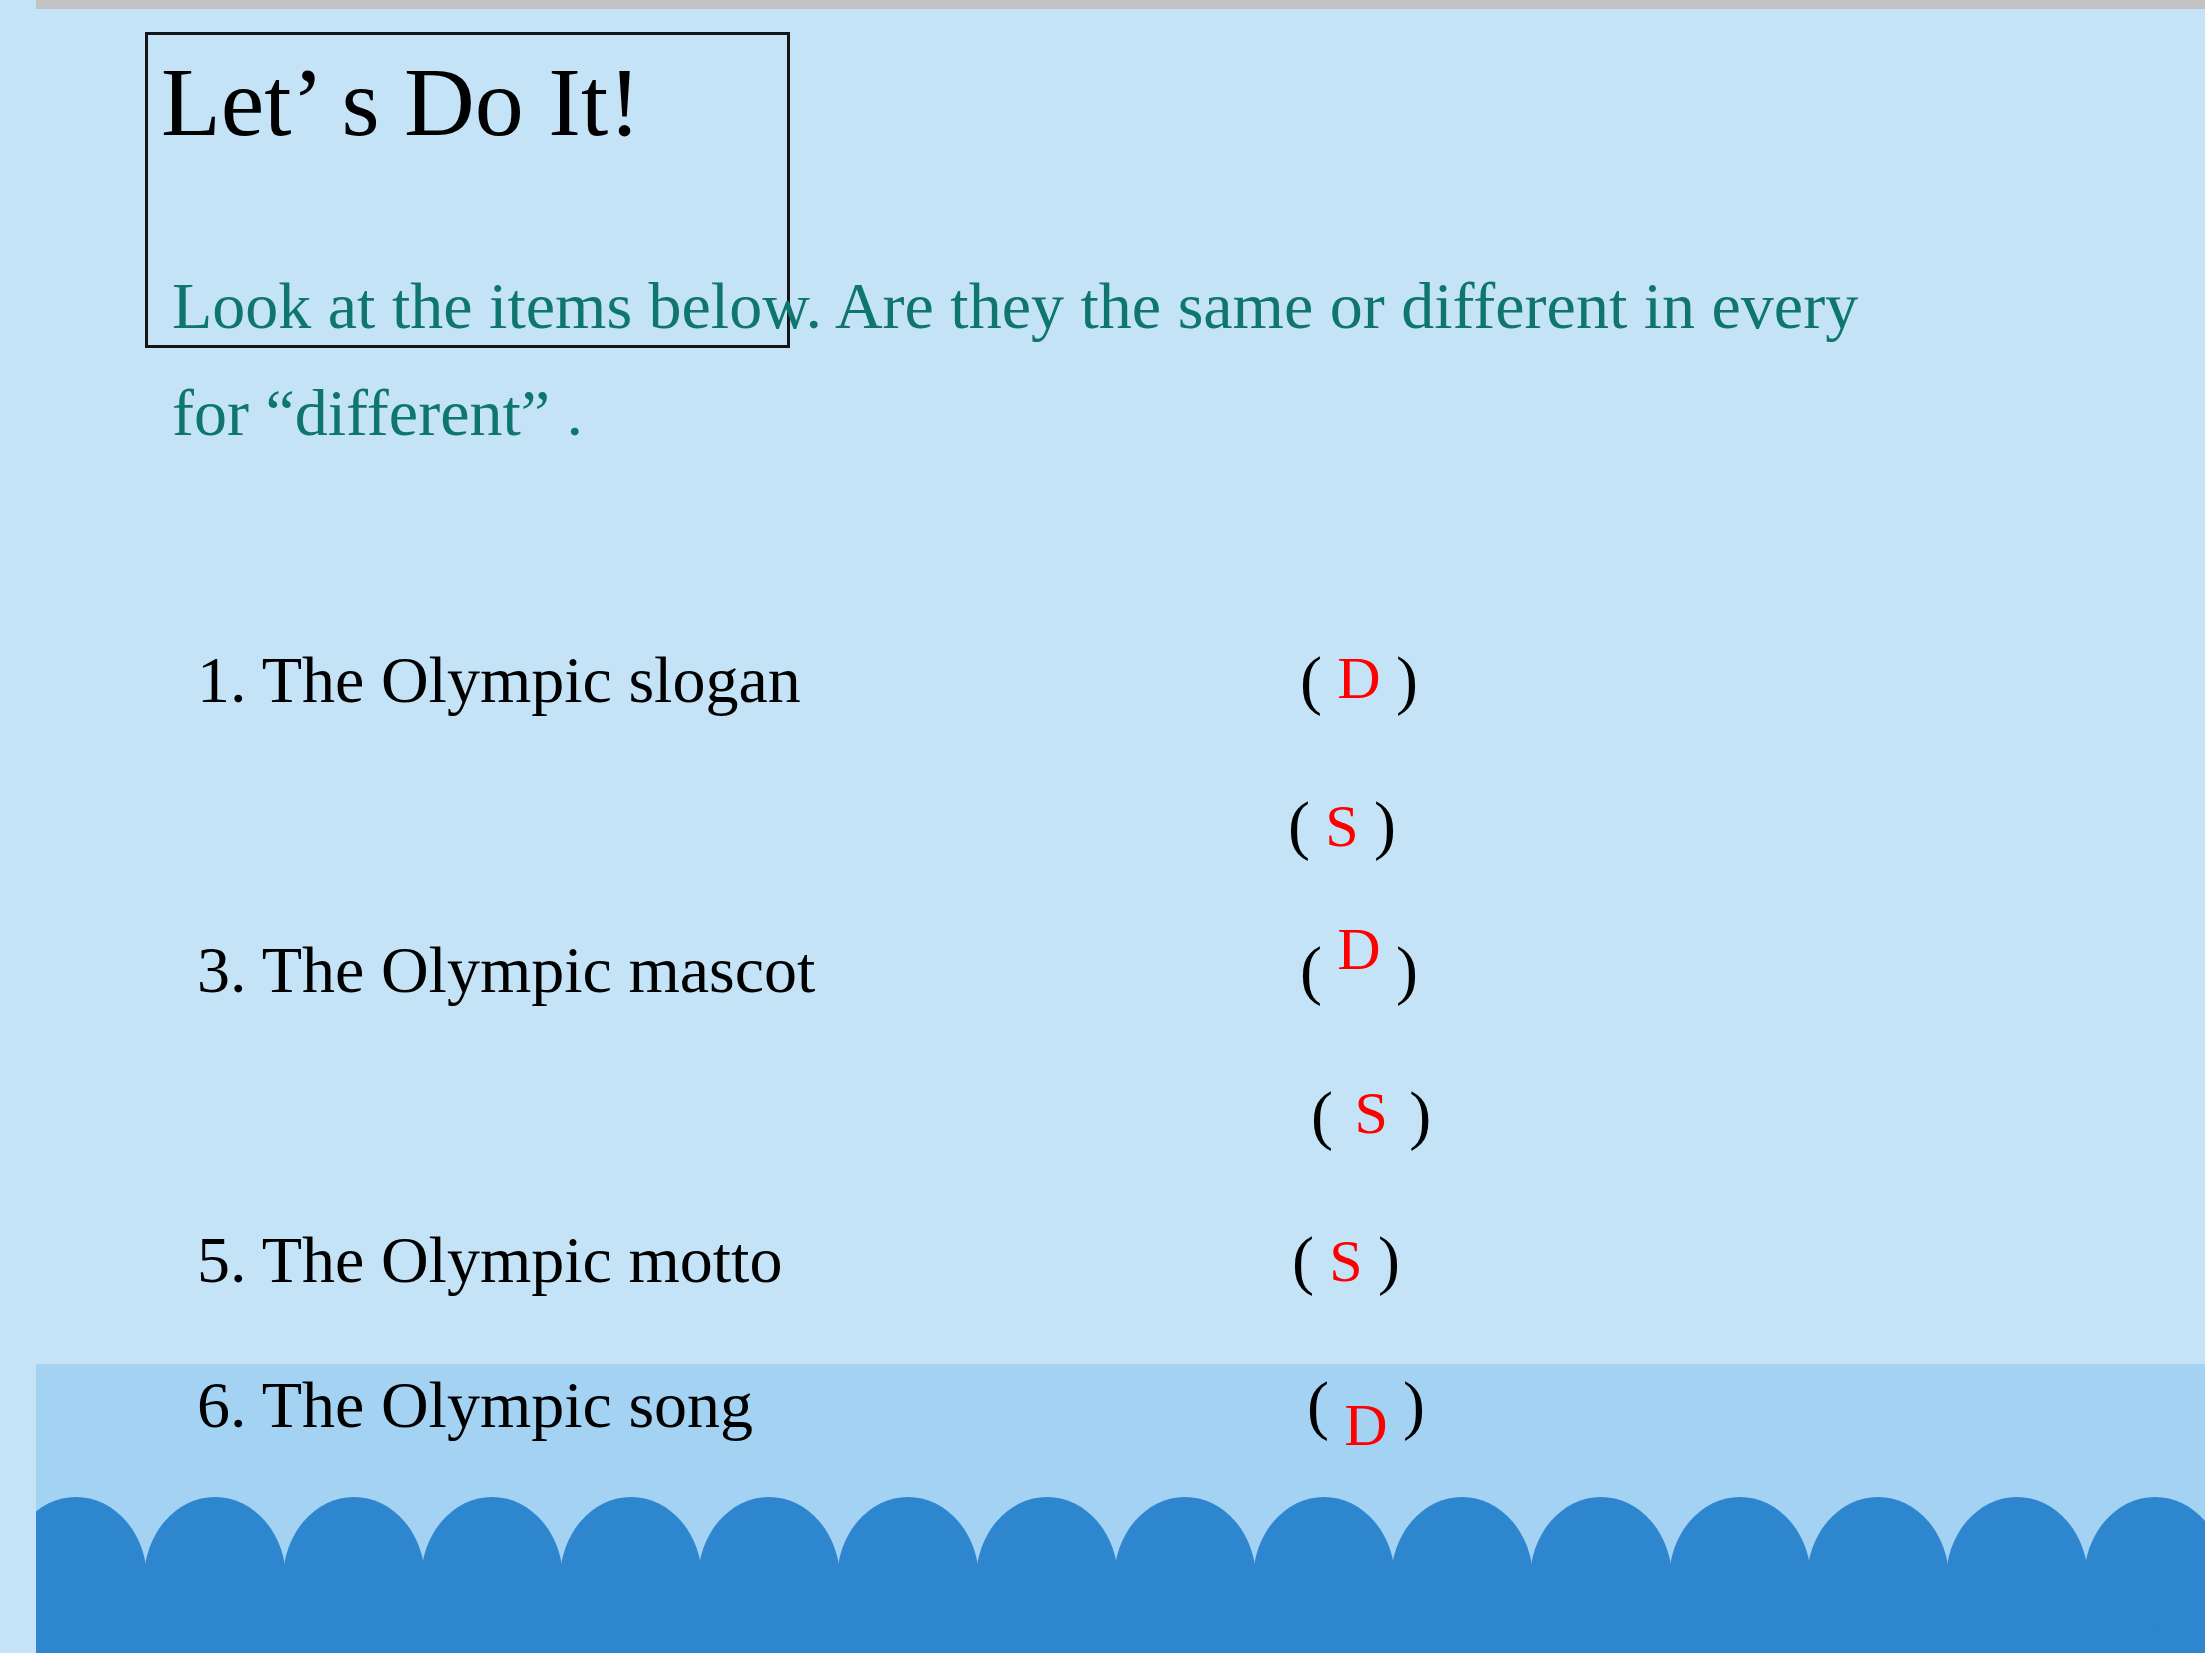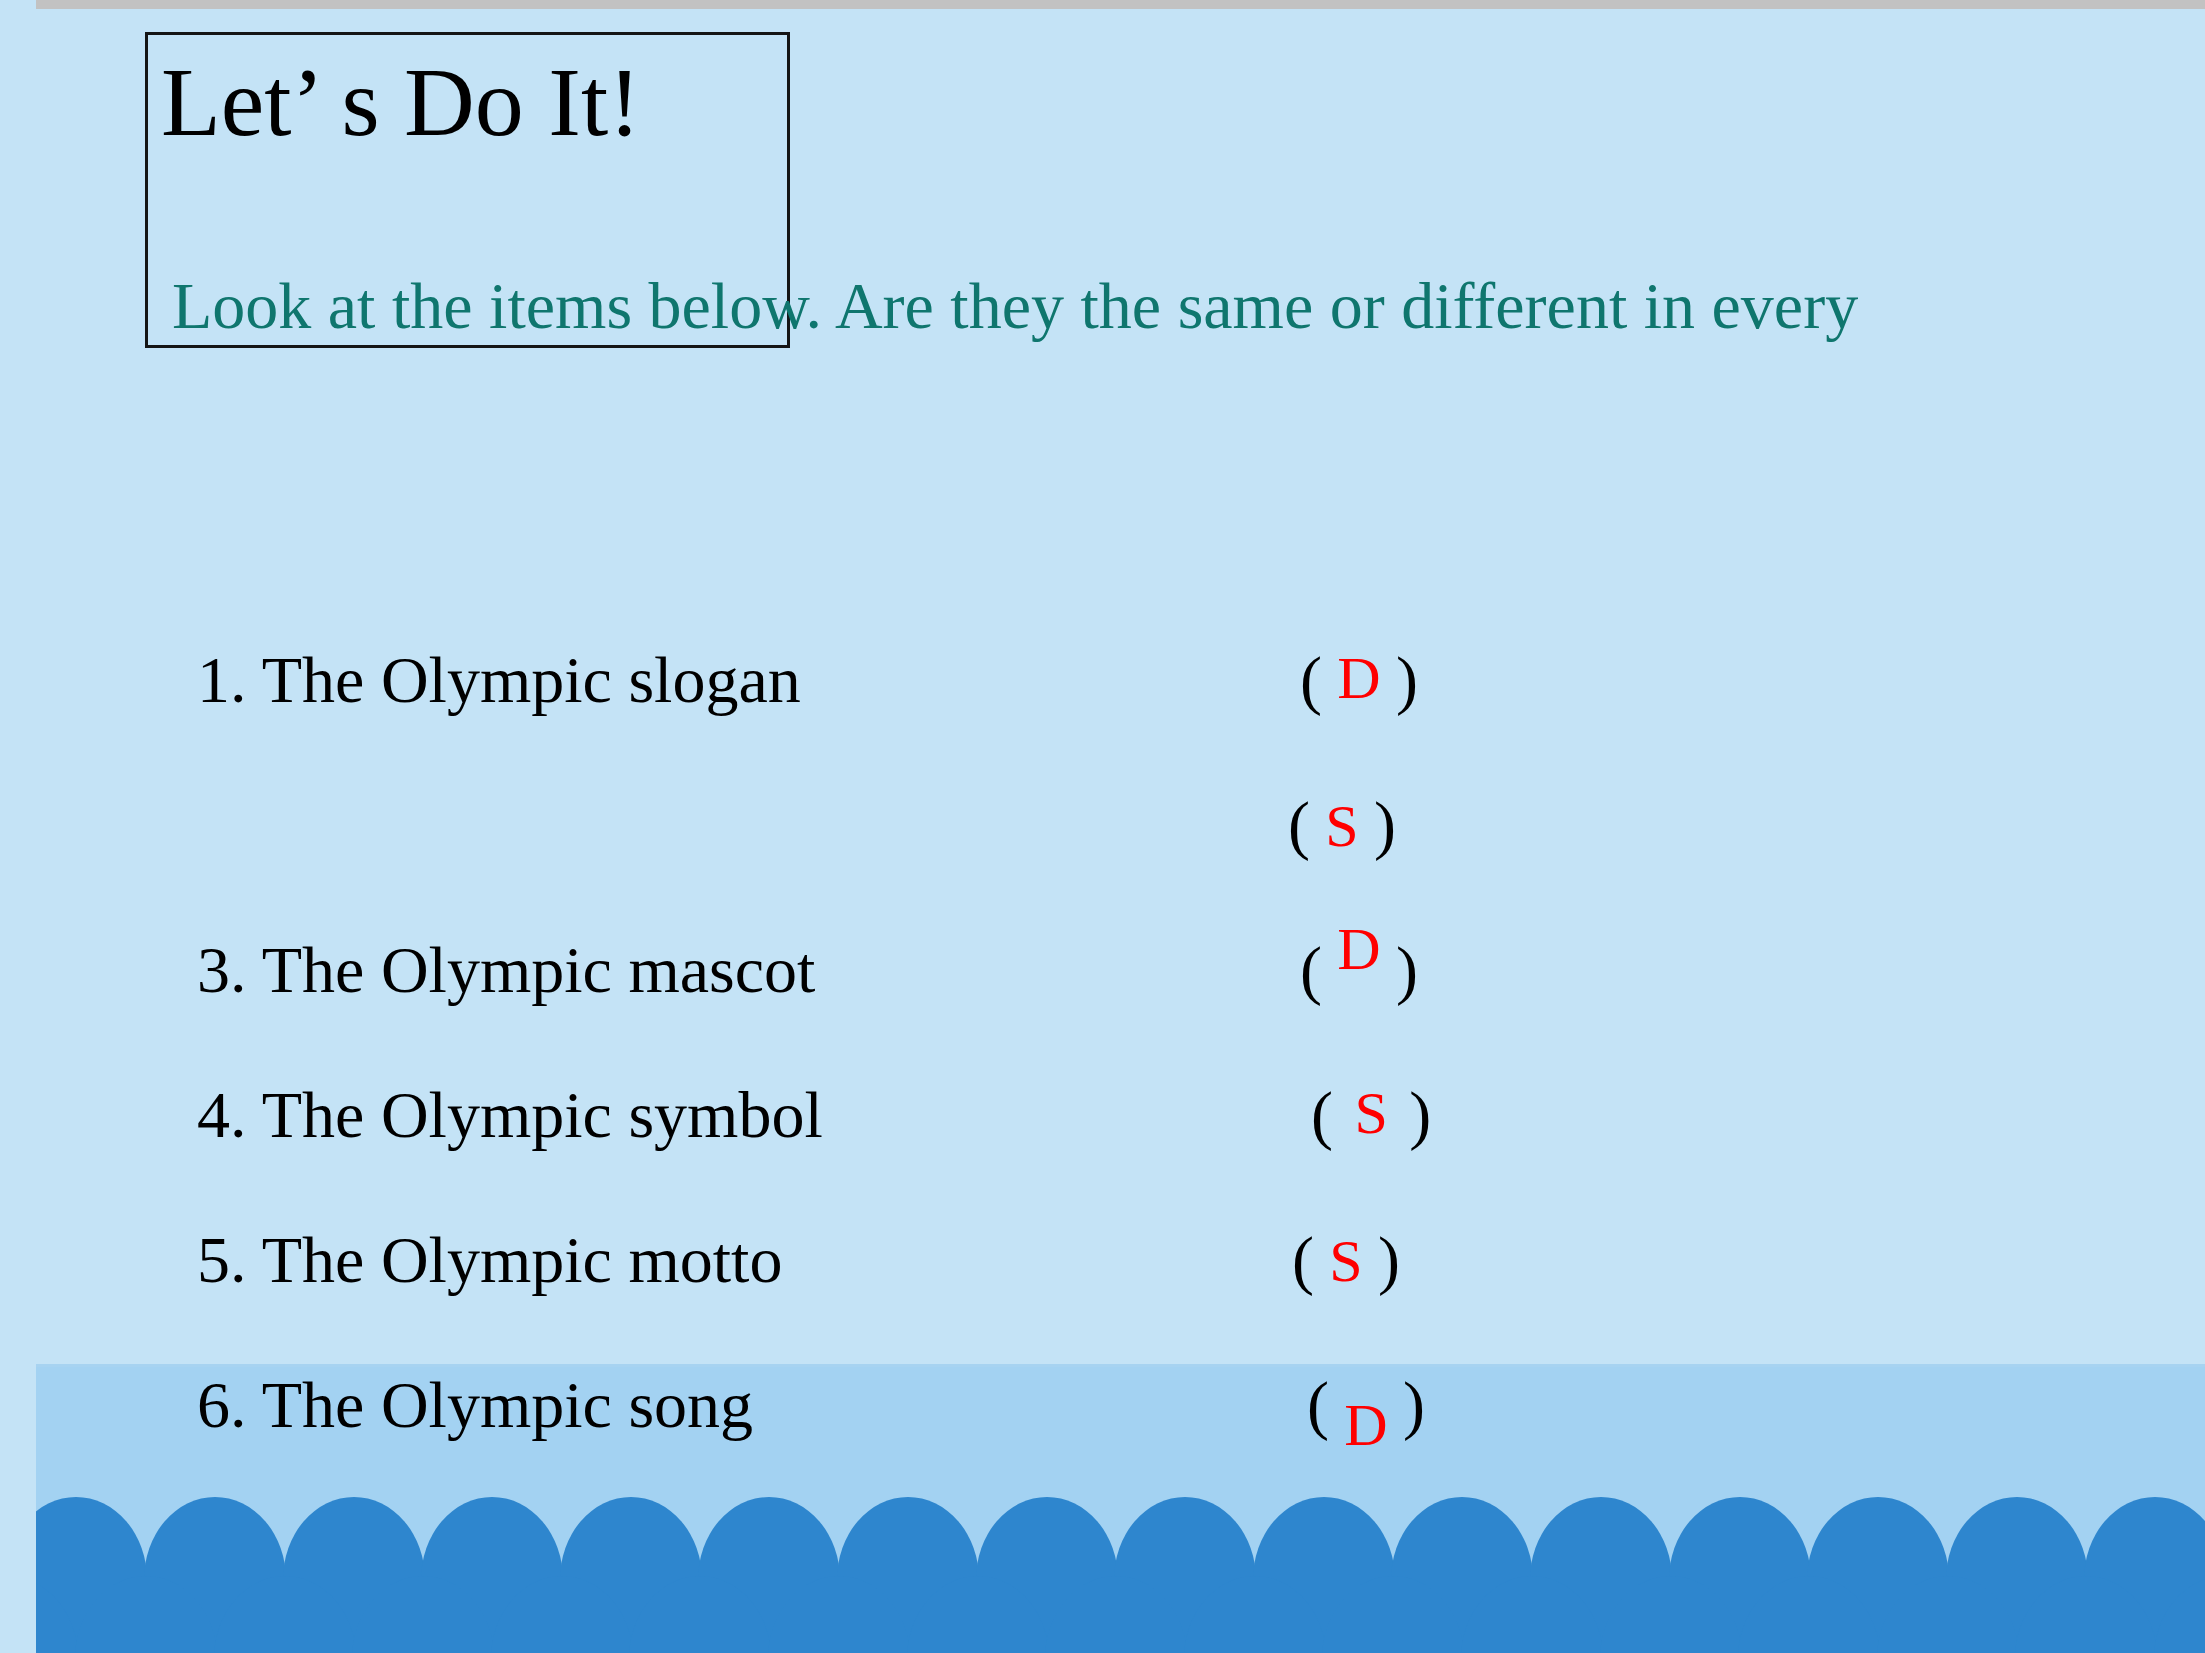--- a/index.html
+++ b/index.html
@@ -200,36 +200,36 @@
       <div class="blob" style="left: 1841px; background: rgb(46, 134, 206);"></div>
       <div class="blob" style="left: 1979px; background: rgb(46, 134, 206);"></div>
       <div class="blob" style="left: 2118px; background: rgb(46, 134, 206);"></div>
     </div>
 
   <div class="title-box"></div>
   <div class="title-text">Let’ s Do It!</div>
 
   <div class="instructions">
     <div class="pline">Look at the items below. Are they the same or different in every</div>
+    <div class="pline">for “different” .</div>
   </div>
 
   <div class="item-list" id="itemList">
       <div class="item-row">
         <span class="item-label">1. The Olympic slogan</span>
         <span class="answer-group" style="left: 1103px;"><span class="paren">(</span><span class="answer-letter" style="top: -4.6px; padding: 0px 15.3px; color: rgb(255, 0, 0);">D</span><span class="paren">)</span></span>
       </div>
       <div class="item-row">
         <span class="answer-group" style="left: 1091px;"><span class="paren">(</span><span class="answer-letter" style="top: -1.5px; padding: 0px 15.3px; color: rgb(255, 0, 0);">S</span><span class="paren">)</span></span>
       </div>
       <div class="item-row">
         <span class="item-label">3. The Olympic mascot</span>
         <span class="answer-group" style="left: 1103px;"><span class="paren">(</span><span class="answer-letter" style="top: -23px; padding: 0px 15.3px; color: rgb(255, 0, 0);">D</span><span class="paren">)</span></span>
       </div>
       <div class="item-row">
-        <span class="item-label">4. The Olympic symbol</span>
         <span class="answer-group" style="left: 1114px;"><span class="paren">(</span><span class="answer-letter" style="top: -4.6px; padding: 0px 21.4px; color: rgb(255, 0, 0);">S</span><span class="paren">)</span></span>
       </div>
       <div class="item-row">
         <span class="item-label">5. The Olympic motto</span>
         <span class="answer-group" style="left: 1095px;"><span class="paren">(</span><span class="answer-letter" style="top: -1.5px; padding: 0px 15.3px; color: rgb(255, 0, 0);">S</span><span class="paren">)</span></span>
       </div>
       <div class="item-row">
         <span class="item-label">6. The Olympic song</span>
         <span class="answer-group" style="left: 1110px;"><span class="paren">(</span><span class="answer-letter" style="top: 18.4px; padding: 0px 15.3px; color: rgb(255, 0, 0);">D</span><span class="paren">)</span></span>
       </div>

